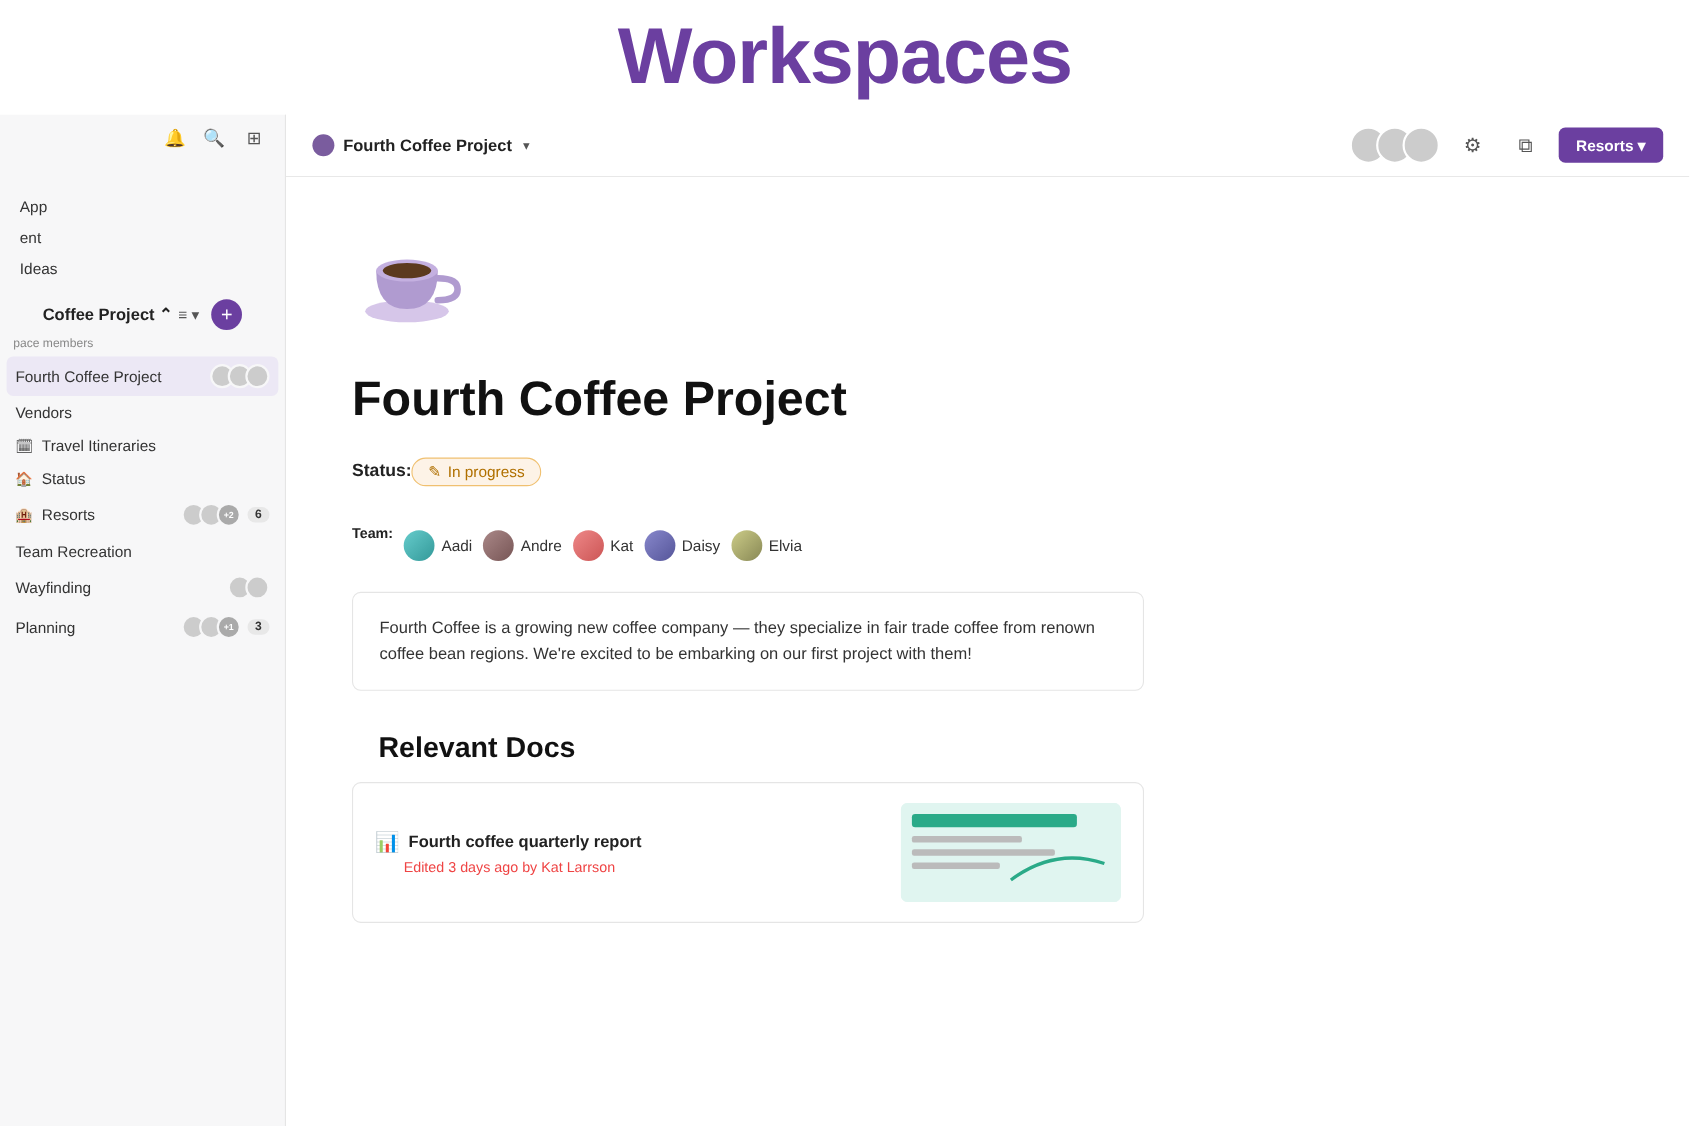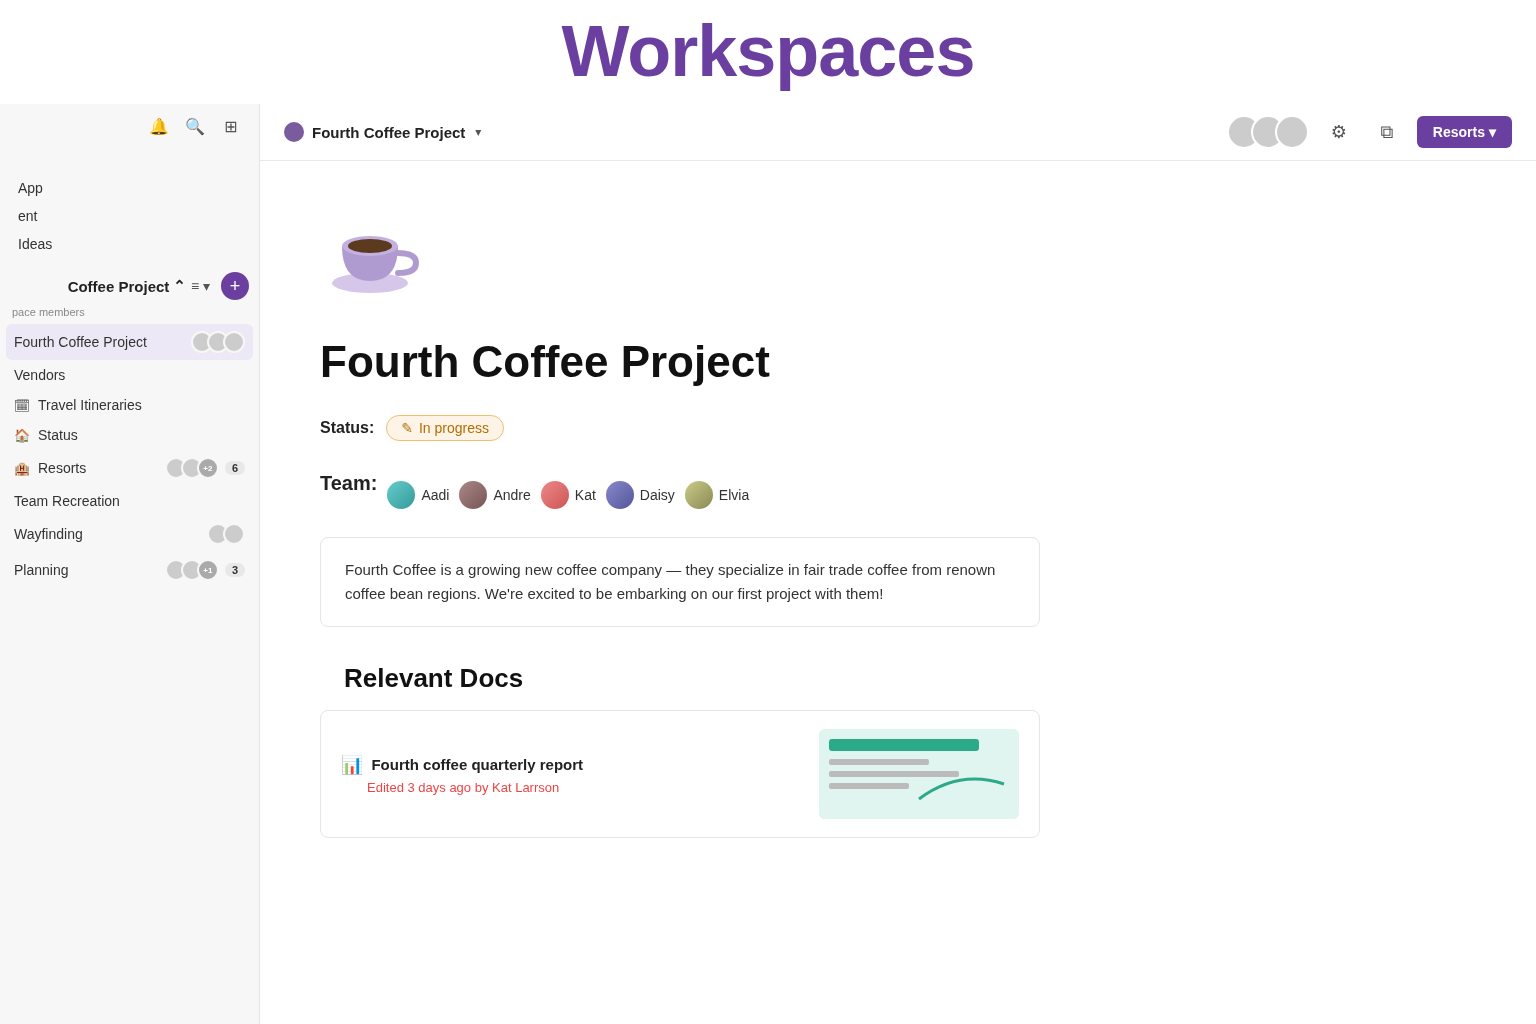--- a/index.html
+++ b/index.html
@@ -64,21 +64,21 @@
       border-radius: 6px;
       cursor: pointer;
       font-size: 14px;
       color: #333;
       font-weight: 500;
     }
 
     .sidebar-workspace-header {
       display: flex;
       align-items: center;
-      justify-content: flex-end;
+      justify-content: center;
       padding: 10px 10px 4px;
     }
 
     .workspace-title {
       font-size: 15px;
       font-weight: 700;
       color: #222;
       display: flex;
       align-items: center;
       gap: 4px;
@@ -275,21 +275,20 @@
     .project-title-main {
       font-size: 44px;
       font-weight: 800;
       color: #111;
       margin-bottom: 28px;
     }
 
     .status-row {
       display: flex;
       align-items: center;
-      gap: 12px;
       margin-bottom: 16px;
     }
 
     .status-label {
       font-size: 16px;
       font-weight: 600;
       color: #222;
     }
 
     .status-badge {
@@ -307,21 +306,21 @@
 
     .team-row {
       display: flex;
       align-items: center;
       gap: 10px;
       margin-bottom: 28px;
       flex-wrap: wrap;
     }
 
     .team-label {
-      font-size: 20px;
+      font-size: 13px;
       font-weight: 600;
       color: #222;
     }
 
     .team-member {
       display: flex; align-items: center; gap: 6px;
       font-size: 14px;
       color: #333;
       margin-top: 24px;
     }

